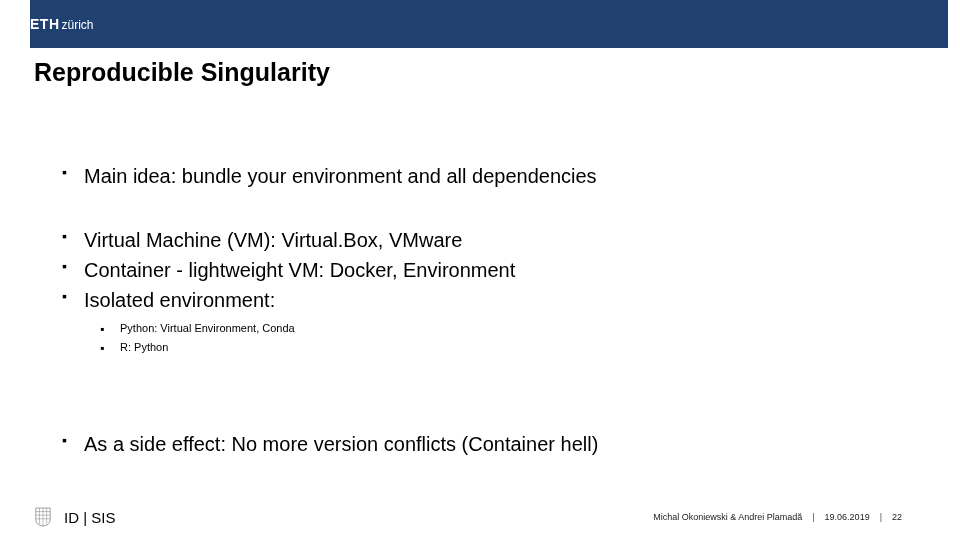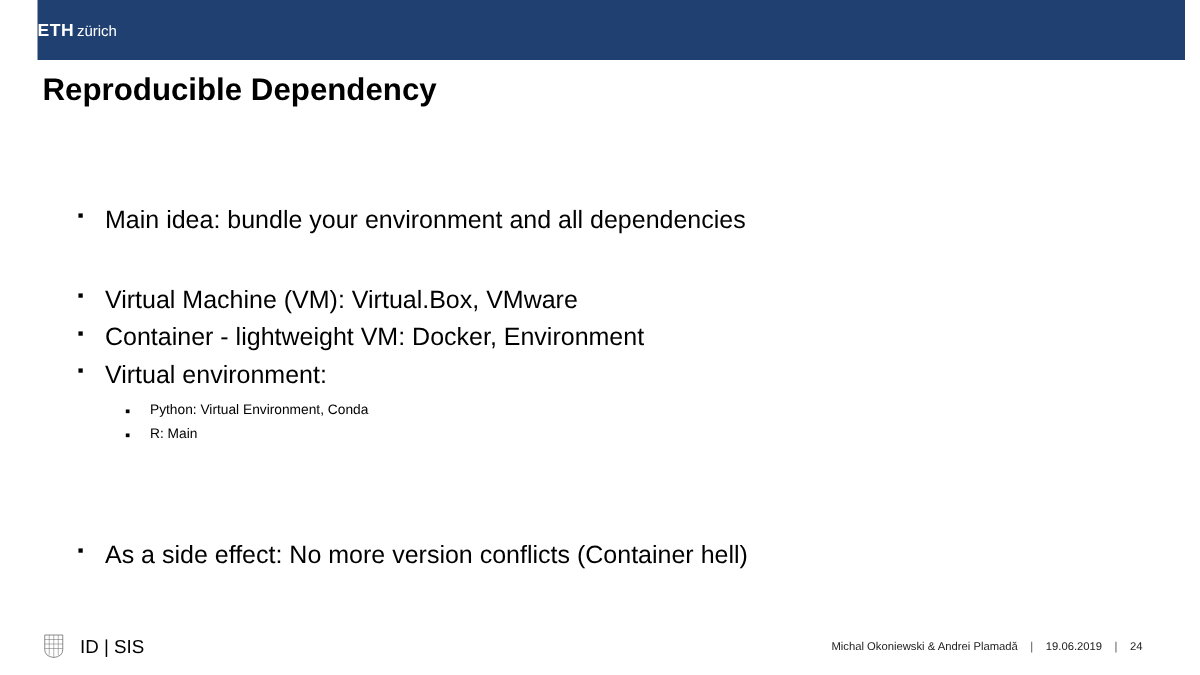--- a/index.html
+++ b/index.html
@@ -22,56 +22,56 @@
   .content > ul > li::before { content: "▪"; position: absolute; left: 0; top: 0; font-size: 14px; color: #000; }
   .gap { height: 34px; }
   .gap-big { height: 72px; }
 
   
   .content ul ul { margin-top: 10px; margin-left: 16px; }
   .content ul ul li { position: relative; padding-left: 20px; font-size: 11px; margin-bottom: 6px; }
   .content ul ul li::before { content: "▪"; position: absolute; left: 0; top: 0; font-size: 12px; color: #000; }
 
   
-  .footer { position: absolute; bottom: 12px; left: 0; right: 4px; height: 22px; display: flex; align-items: center; font-size: 10px; color: #000; }
+  .footer { position: absolute; bottom: 12px; left: 0; right: 16px; height: 22px; display: flex; align-items: center; font-size: 10px; color: #000; }
   .footer .shield { margin-left: 34px; margin-right: 12px; }
   .footer .dept { font-size: 15px; }
   .footer .spacer { flex: 1; }
   .footer .authors, .footer .date, .footer .page { font-size: 9px; color: #222; }
   .footer .sep { margin: 0 10px; color: #555; font-size: 9px; }
   .footer .right { padding-right: 42px; display: flex; align-items: center; }
 
   .shield svg { width: 18px; height: 20px; display: block; }
 </style>
 </head>
 <body>
 <div class="slide">
 
   <div class="header-bar">
     <div class="eth-logo">
       <span class="bold">ETH</span>
       <span class="thin">zürich</span>
     </div>
   </div>
 
-  <div class="title">Reproducible Dependency</div>
+  <div class="title">Reproducible Singularity</div>
 
   <div class="content">
     <ul>
       <li>Main idea: bundle your environment and all dependencies</li>
     </ul>
     <div class="gap"></div>
     <ul>
       <li>Virtual Machine (VM): Virtual.Box, VMware</li>
       <li>Container - lightweight VM: Docker, Environment</li>
       <li>
-        <span>Virtual environment:</span>
+        <span>Isolated environment:</span>
         <ul>
           <li>Python: Virtual Environment, Conda</li>
-          <li>R: Main</li>
+          <li>R: Python</li>
         </ul>
       </li>
     </ul>
     <div class="gap-big"></div>
     <ul>
       <li>As a side effect: No more version conflicts (Container hell)</li>
     </ul>
   </div>
 
   <div class="footer">
@@ -86,17 +86,17 @@
         <line x1="14" y1="1" x2="14" y2="19" stroke="#555" stroke-width="0.4"></line>
       </svg>
     </span>
     <span class="dept">ID | SIS</span>
     <span class="spacer"></span>
     <span class="right">
       <span class="authors">Michal Okoniewski &amp; Andrei Plamadă</span>
       <span class="sep">|</span>
       <span class="date">19.06.2019</span>
       <span class="sep">|</span>
-      <span class="page">24</span>
+      <span class="page">22</span>
     </span>
   </div>
 
 </div>
 
 </body></html>

